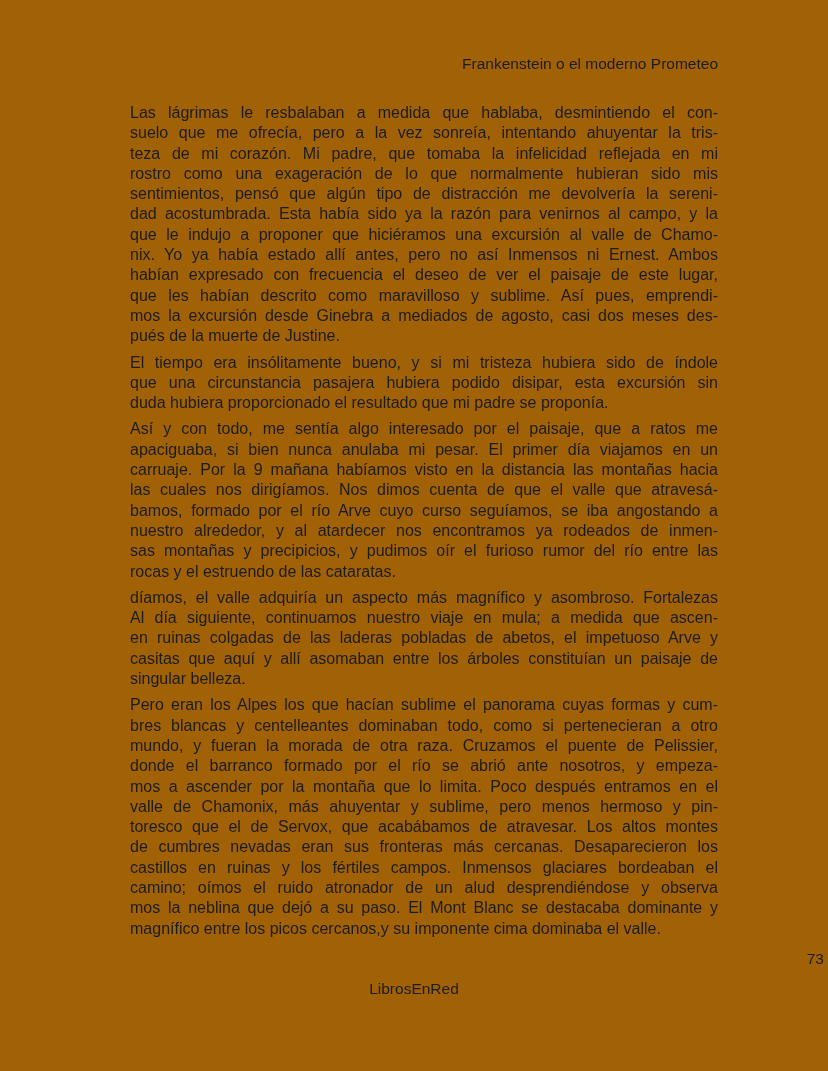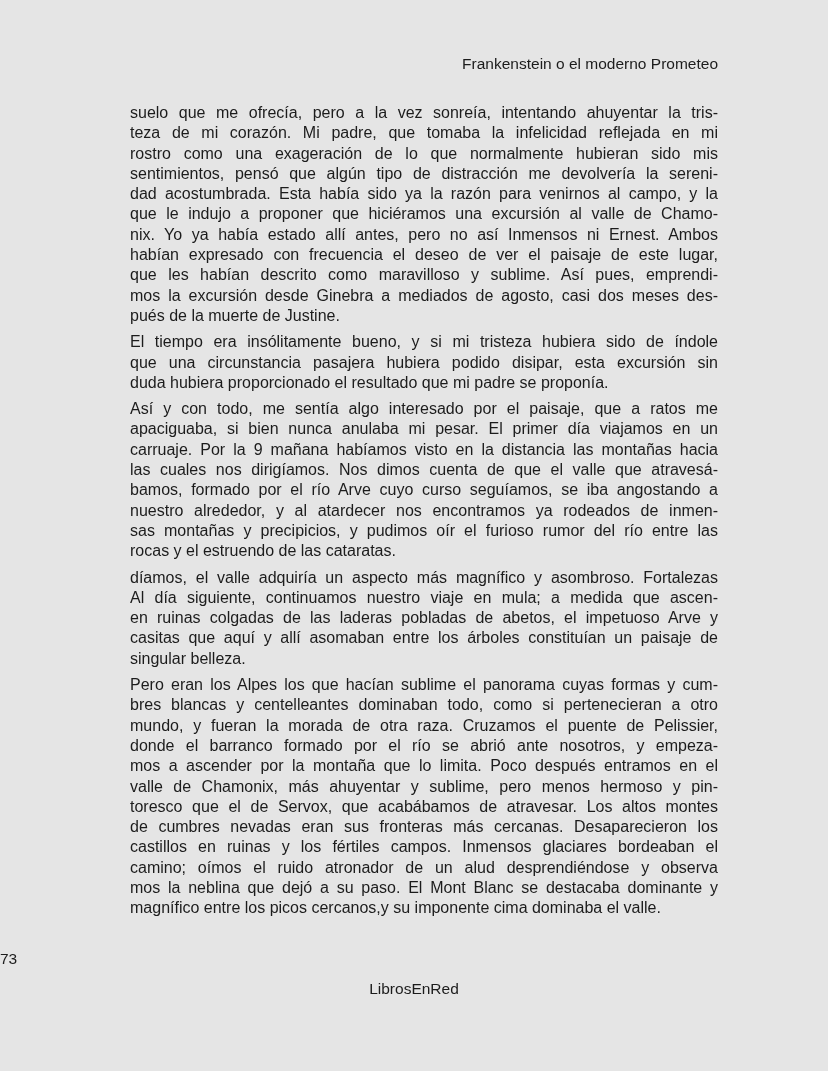--- a/index.html
+++ b/index.html
@@ -4,21 +4,21 @@
 <style>
   html, body {
     margin: 0;
     padding: 0;
     background: #ffffff;
   }
   .page {
     position: relative;
     width: 828px;
     height: 1071px;
-    background: #e5e5e5;
+    background: #a16207;
     font-family: "Liberation Sans", sans-serif;
     color: #1c1c1c;
     overflow: hidden;
   }
   .running-header {
     position: absolute;
     top: 54px;
     left: 130px;
     width: 588px;
     text-align: right;
@@ -44,21 +44,21 @@
     white-space: normal;
   }
   .line.last {
     text-align-last: left;
   }
   .footer-page-number {
     position: absolute;
     top: 950px;
     left: 0;
     width: 824px;
-    text-align: left;
+    text-align: right;
     font-size: 15.5px;
     color: #1c1c1c;
   }
   .footer-publisher {
     position: absolute;
     top: 980px;
     left: 0;
     width: 828px;
     text-align: center;
     font-size: 15.5px;
@@ -67,20 +67,21 @@
 </style>
 </head>
 <body>
 
 <div class="page">
 
   <div class="running-header">Frankenstein o el moderno Prometeo</div>
 
   <div class="body-text">
       <div class="para">
+        <div class="line">Las lágrimas le resbalaban a medida que hablaba, desmintiendo el con-</div>
         <div class="line">suelo que me ofrecía, pero a la vez sonreía, intentando ahuyentar la tris-</div>
         <div class="line">teza de mi corazón. Mi padre, que tomaba la infelicidad reflejada en mi</div>
         <div class="line">rostro como una exageración de lo que normalmente hubieran sido mis</div>
         <div class="line">sentimientos, pensó que algún tipo de distracción me devolvería la sereni-</div>
         <div class="line">dad acostumbrada. Esta había sido ya la razón para venirnos al campo, y la</div>
         <div class="line">que le indujo a proponer que hiciéramos una excursión al valle de Chamo-</div>
         <div class="line">nix. Yo ya había estado allí antes, pero no así Inmensos ni Ernest. Ambos</div>
         <div class="line">habían expresado con frecuencia el deseo de ver el paisaje de este lugar,</div>
         <div class="line">que les habían descrito como maravilloso y sublime. Así pues, emprendi-</div>
         <div class="line">mos la excursión desde Ginebra a mediados de agosto, casi dos meses des-</div>

